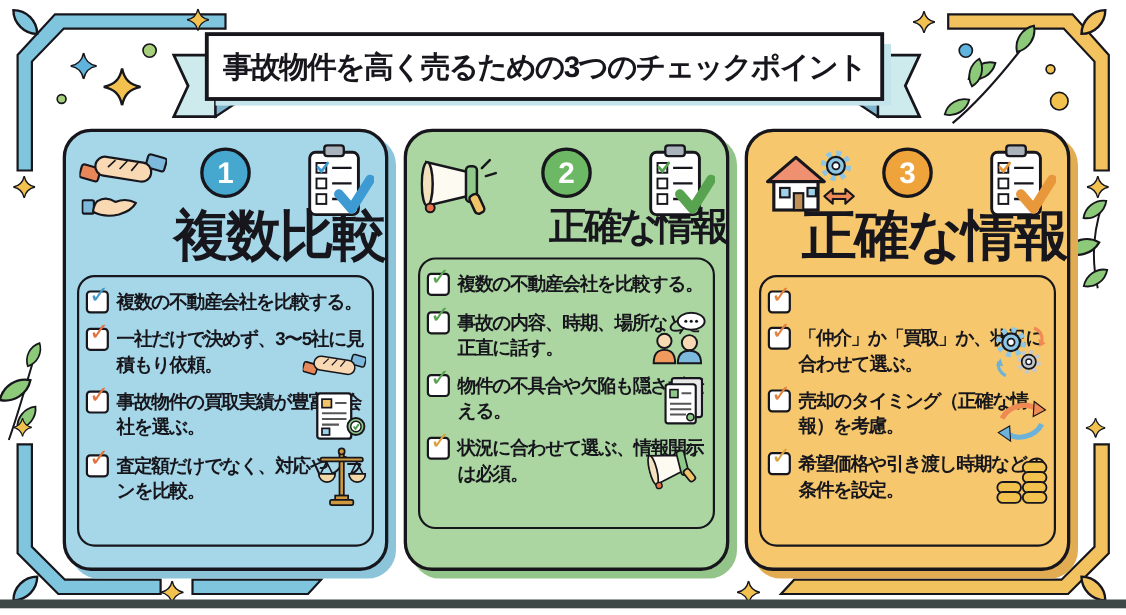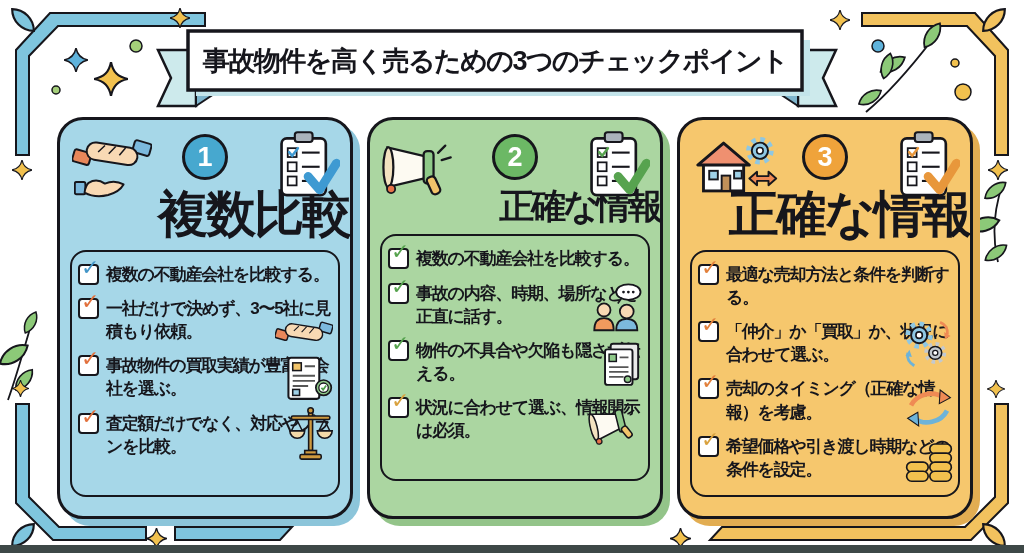--- a/index.html
+++ b/index.html
@@ -350,21 +350,20 @@
       <svg width="62" height="70">
           <use href="#clipb" width="62" height="70"></use>
         </svg>
     </span>
     <h2 class="card-title">正確な情報</h2>
     <div class="checklist">
       <div class="item">
         <span class="cbx">
             <i style="color: rgb(226, 129, 61);">✓</i>
           </span>
-        <p class="txt">最適な売却方法と条件を判断する。</p>
       </div>
       <div class="item">
         <span class="cbx">
             <i style="color: rgb(226, 129, 61);">✓</i>
           </span>
         <p class="txt">「仲介」か「買取」か、状況に合わせて選ぶ。</p>
         <span class="mini"><svg width="50" height="52">
               <use href="#gears" width="50" height="52"></use>
             </svg></span>
       </div>

